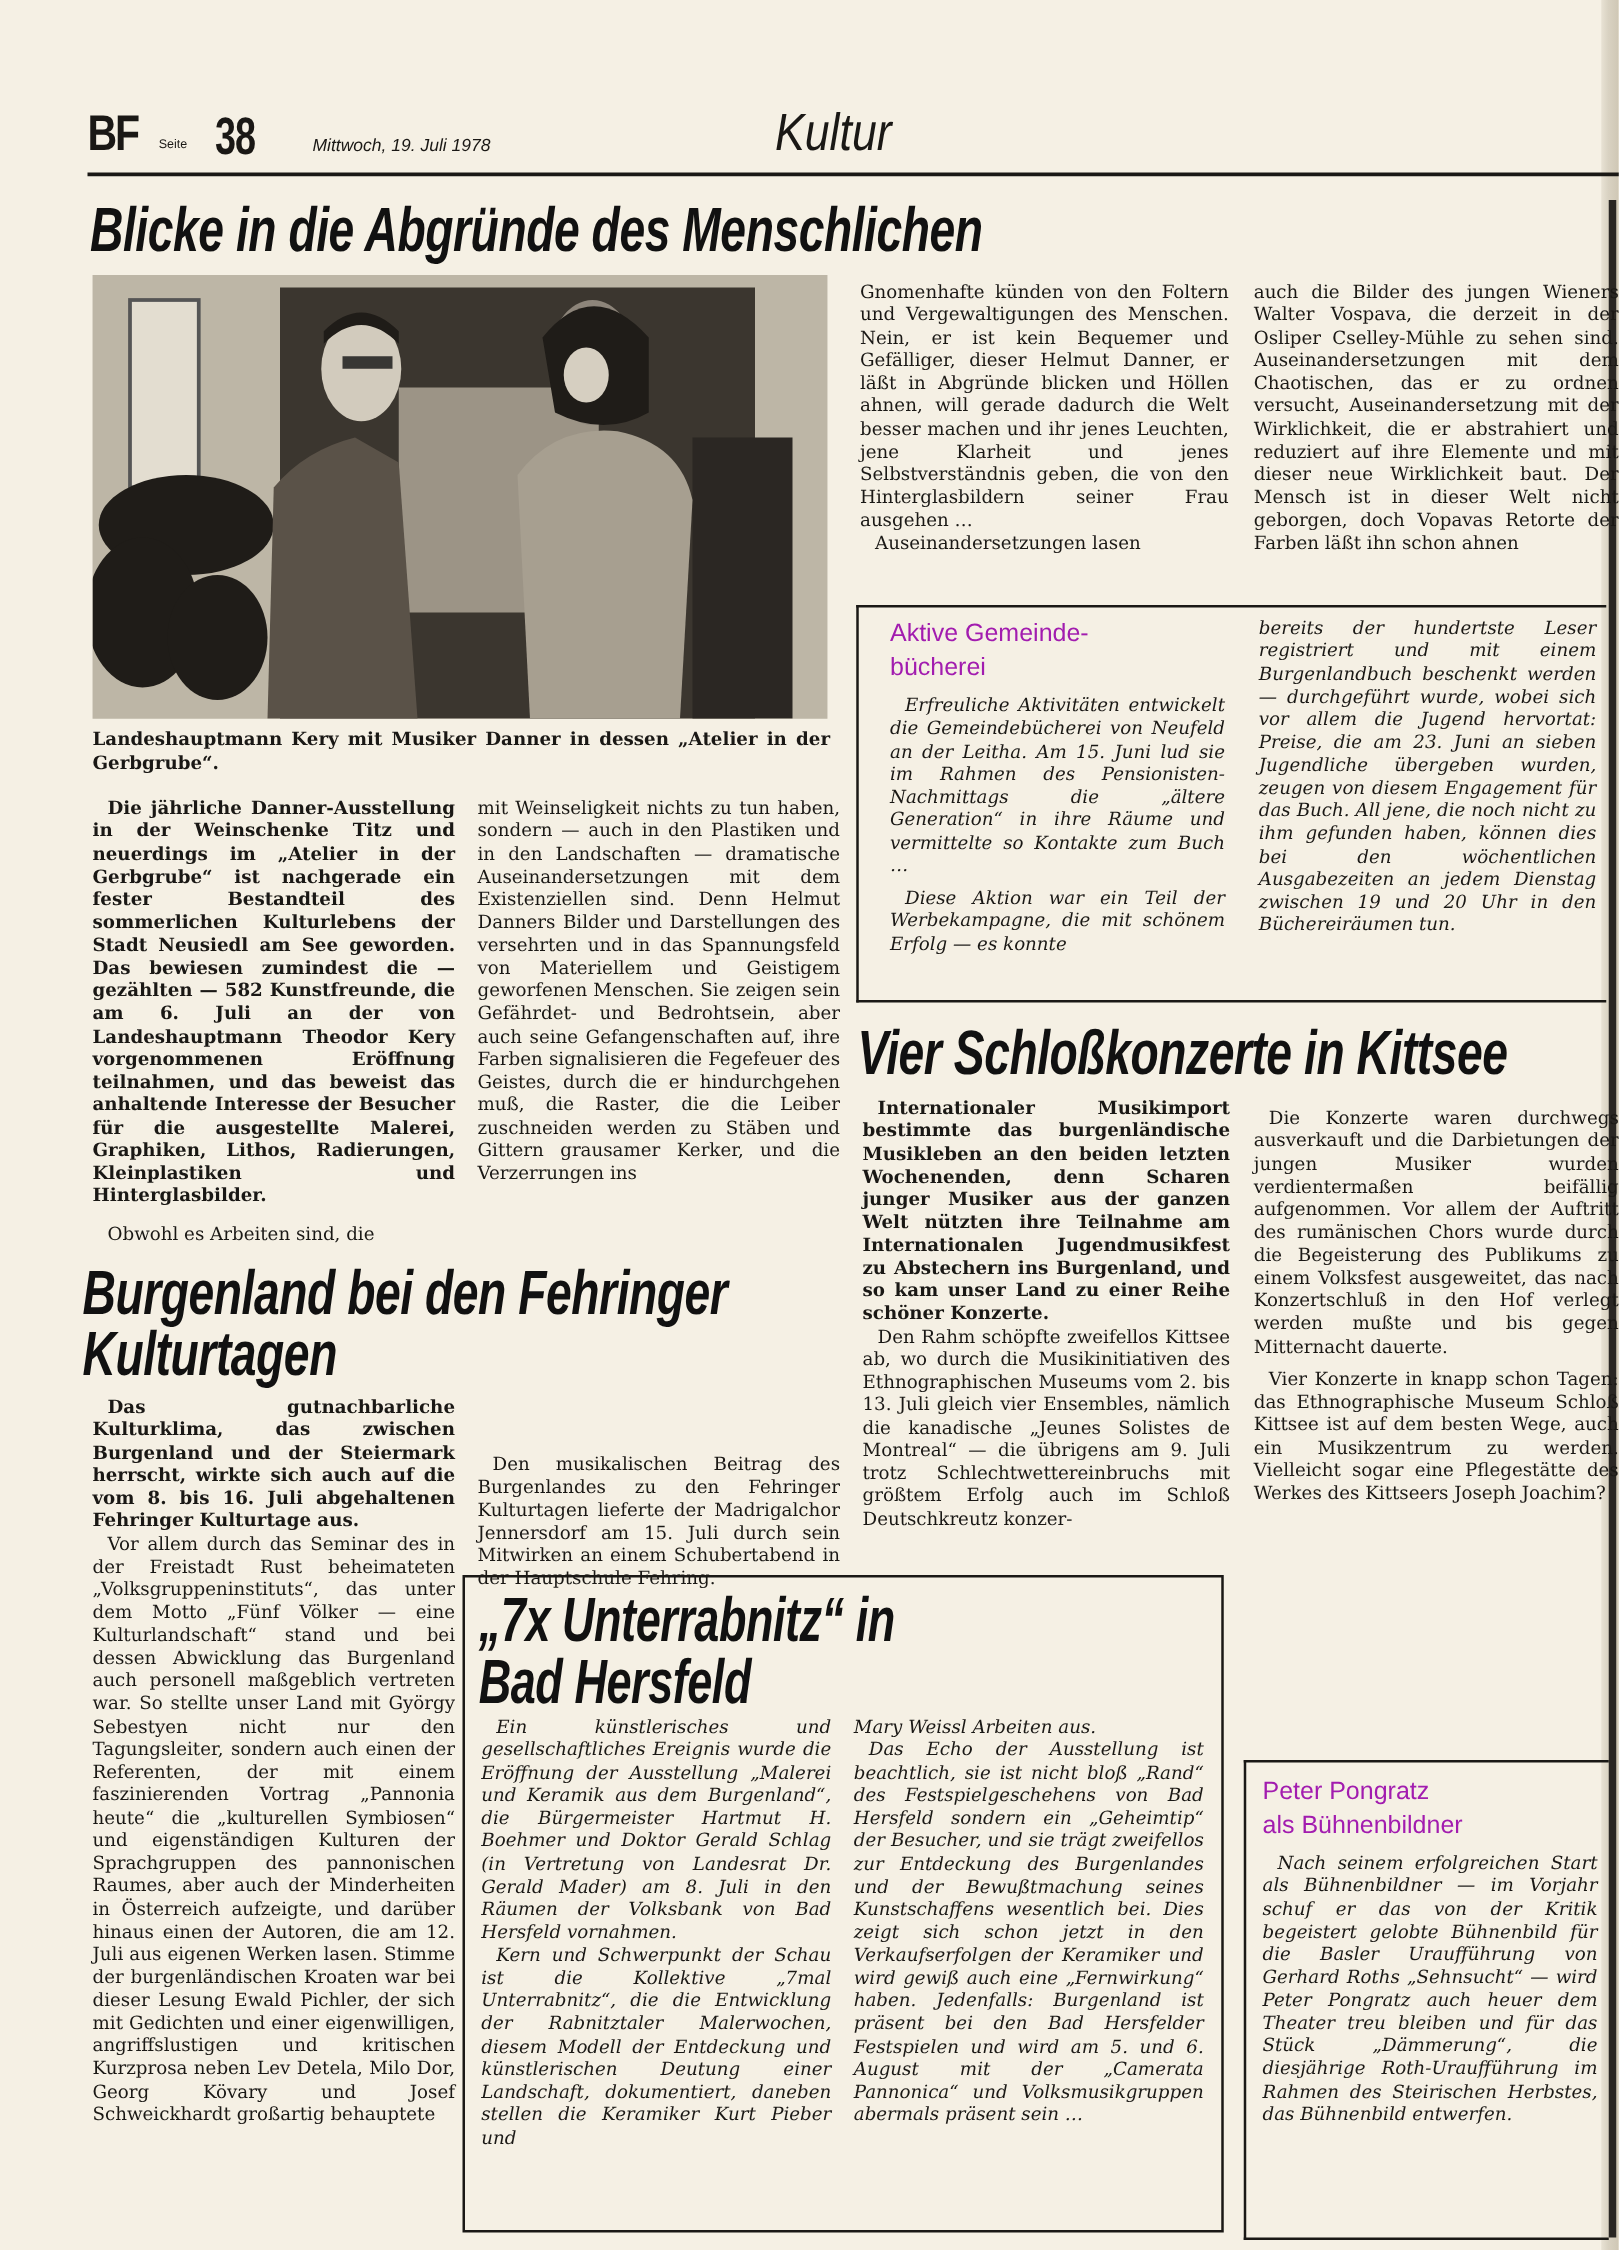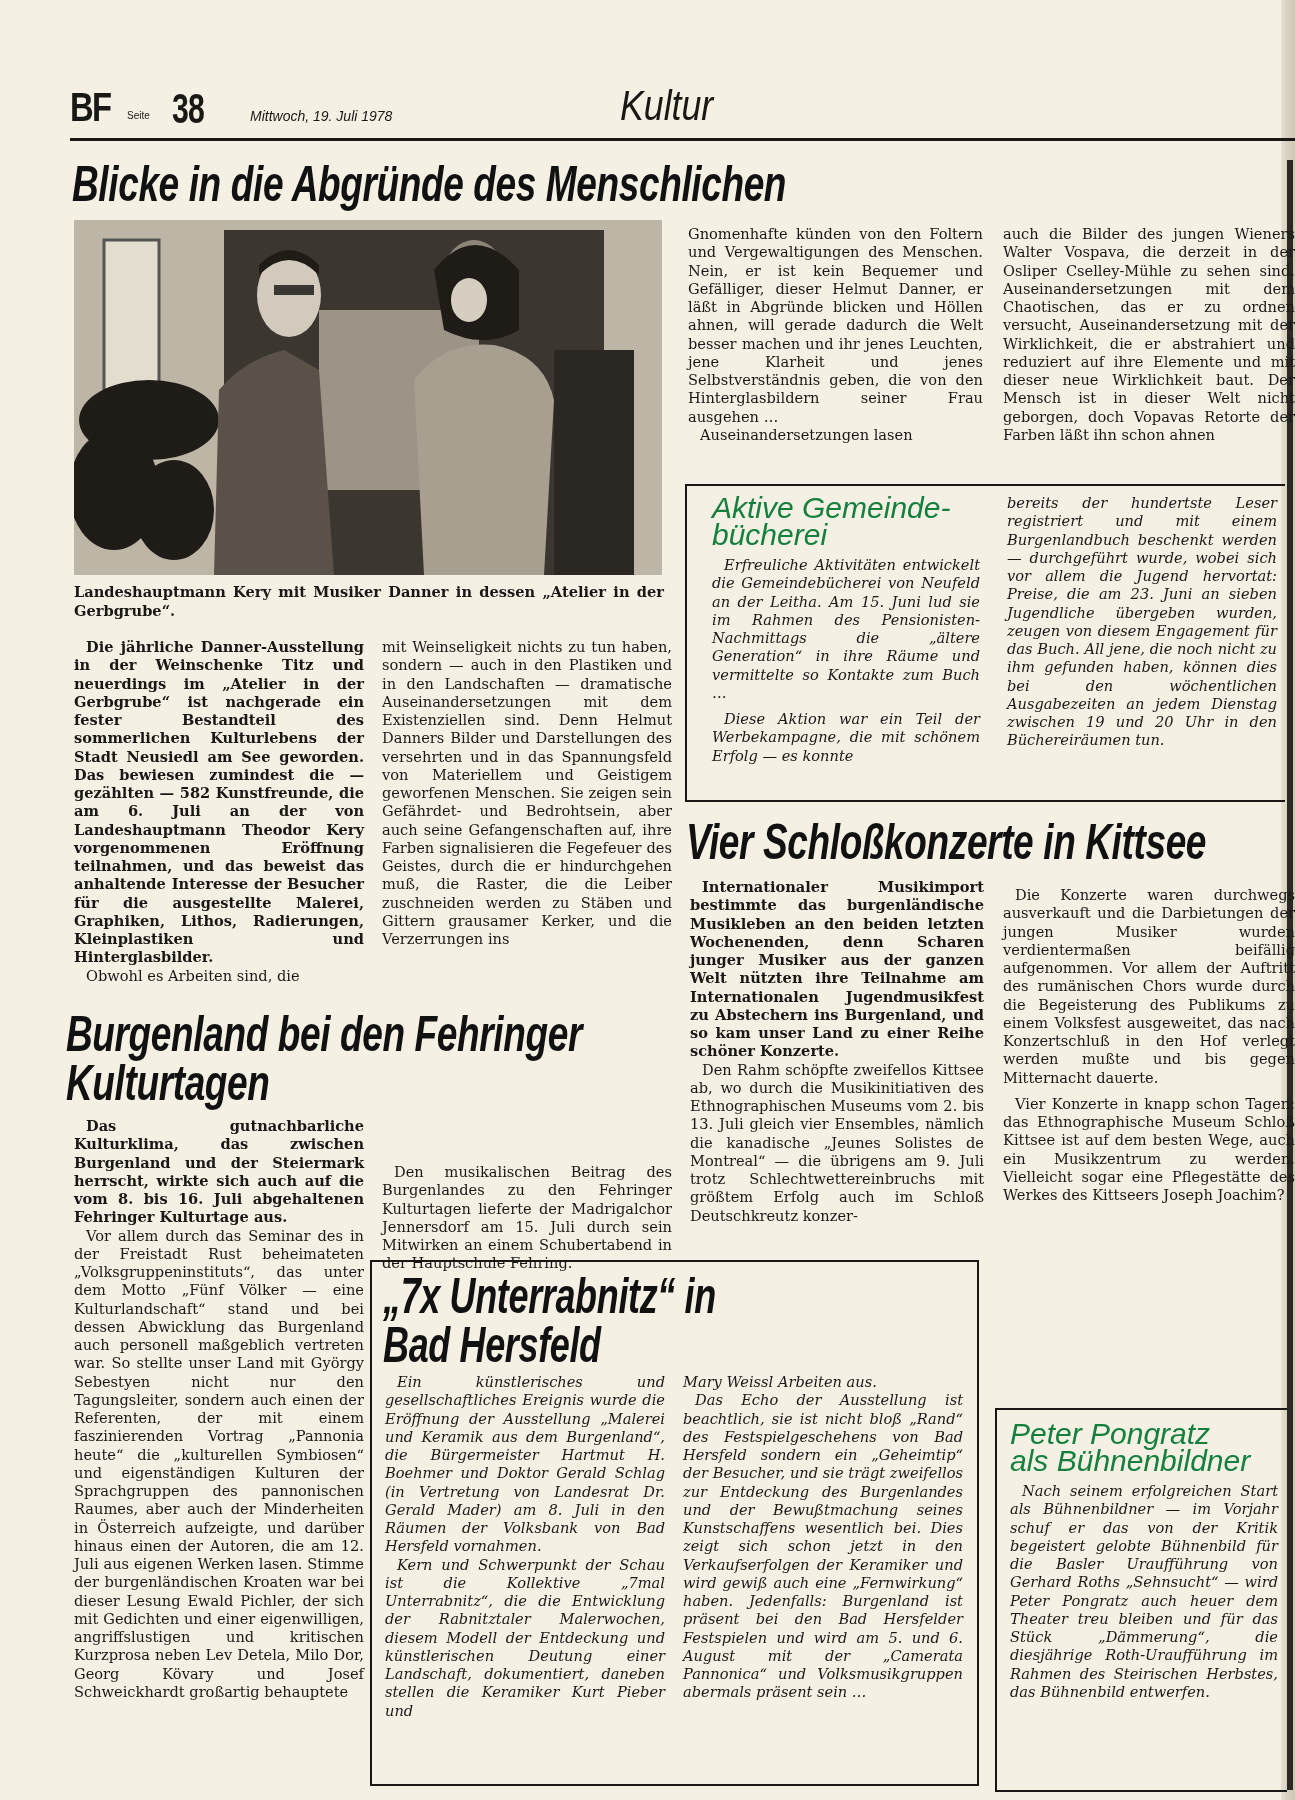--- a/index.html
+++ b/index.html
@@ -45,21 +45,21 @@
 
   
   .photo { left: 74px; top: 220px; width: 588px; height: 355px; background: #c9c3b5; overflow: hidden; }
   .caption { left: 74px; top: 582px; width: 590px; font-weight: 700; font-size: 14.6px; line-height: 19px; text-align: justify; }
 
   .box { position: absolute; border: 2px solid #1a1815; }
   .box-aktive { left: 685px; top: 484px; width: 598px; height: 314px; border-right: none; }
   .box-7x { left: 370px; top: 1260px; width: 605px; height: 522px; }
   .box-peter { left: 995px; top: 1408px; width: 290px; height: 380px; border-right: none; }
 
-  .sans-head { font-family: "Liberation Sans", sans-serif; font-size: 30px; line-height: 27px; color: #15803d; font-style: italic; }
+  .sans-head { font-family: "Liberation Sans", sans-serif; font-size: 20px; line-height: 27px; color: #a21caf; }
 </style>
 </head>
 <body>
 
 <div class="edge"></div>
 <div class="edge-dark"></div>
 
 <div class="abs mast-bf">BF</div>
 <div class="abs mast-seite">Seite</div>
 <div class="abs mast-num">38</div>
@@ -89,21 +89,21 @@
     <ellipse cx="400" cy="70" rx="35" ry="50" fill="#8d857a"></ellipse>
     <path d="M360 50 Q400 0 445 50 L445 110 Q410 130 370 110 Z" fill="#1f1c18"></path>
     <ellipse cx="395" cy="80" rx="18" ry="22" fill="#d6cfc1"></ellipse>
   </svg>
 </div>
 
 <div class="abs caption">Landeshauptmann Kery mit Musiker Danner in dessen „Atelier in der Gerbgrube“.</div>
 
 <div class="col" style="left:74px; top:638px; width:290px;">
   <p class="indent bold">Die jährliche Danner-Ausstellung in der Weinschenke Titz und neuerdings im „Atelier in der Gerbgrube“ ist nachgerade ein fester Bestandteil des sommerlichen Kulturlebens der Stadt Neusiedl am See geworden. Das bewiesen zumindest die — gezählten — 582 Kunstfreunde, die am 6. Juli an der von Landeshauptmann Theodor Kery vorgenommenen Eröffnung teilnahmen, und das beweist das anhaltende Interesse der Besucher für die ausgestellte Malerei, Graphiken, Lithos, Radierungen, Kleinplastiken und Hinterglasbilder.</p>
-  <p class="indent" style="">Obwohl es Arbeiten sind, die</p>
+  <p class="indent" style="margin-top:12px;">Obwohl es Arbeiten sind, die</p>
 </div>
 
 <div class="col" style="left:382px; top:638px; width:290px;">
   <p>mit Weinseligkeit nichts zu tun haben, sondern — auch in den Plastiken und in den Landschaften — dramatische Auseinandersetzungen mit dem Existenziellen sind. Denn Helmut Danners Bilder und Darstellungen des versehrten und in das Spannungsfeld von Materiellem und Geistigem geworfenen Menschen. Sie zeigen sein Gefährdet- und Bedrohtsein, aber auch seine Gefangenschaften auf, ihre Farben signalisieren die Fegefeuer des Geistes, durch die er hindurchgehen muß, die Raster, die die Leiber zuschneiden werden zu Stäben und Gittern grausamer Kerker, und die Verzerrungen ins</p>
 </div>
 
 <div class="col" style="left:688px; top:225px; width:295px;">
   <p>Gnomenhafte künden von den Foltern und Vergewaltigungen des Menschen. Nein, er ist kein Bequemer und Gefälliger, dieser Helmut Danner, er läßt in Abgründe blicken und Höllen ahnen, will gerade dadurch die Welt besser machen und ihr jenes Leuchten, jene Klarheit und jenes Selbstverständnis geben, die von den Hinterglasbildern seiner Frau ausgehen …</p>
   <p class="indent">Auseinandersetzungen lasen</p>
 </div>

